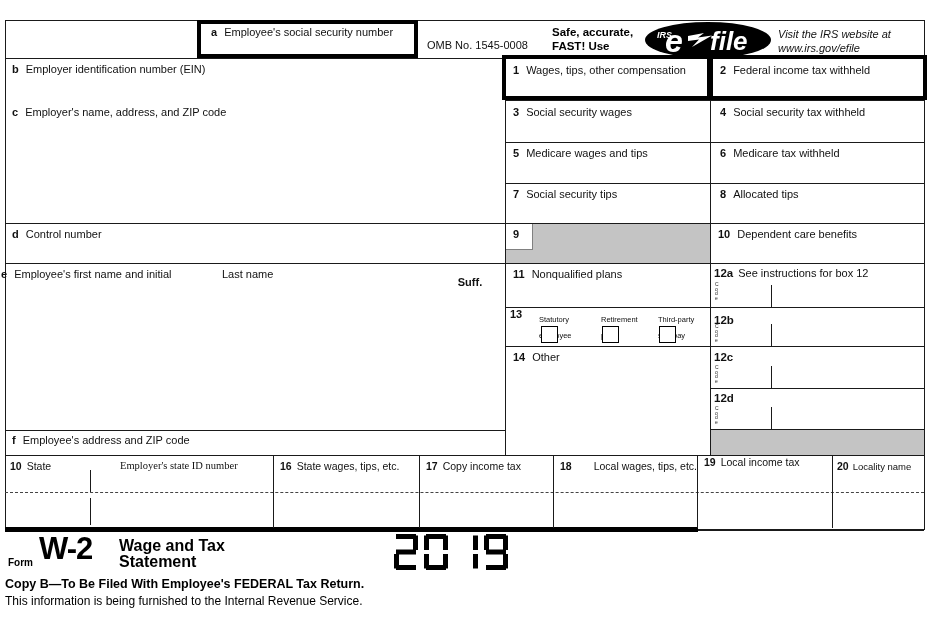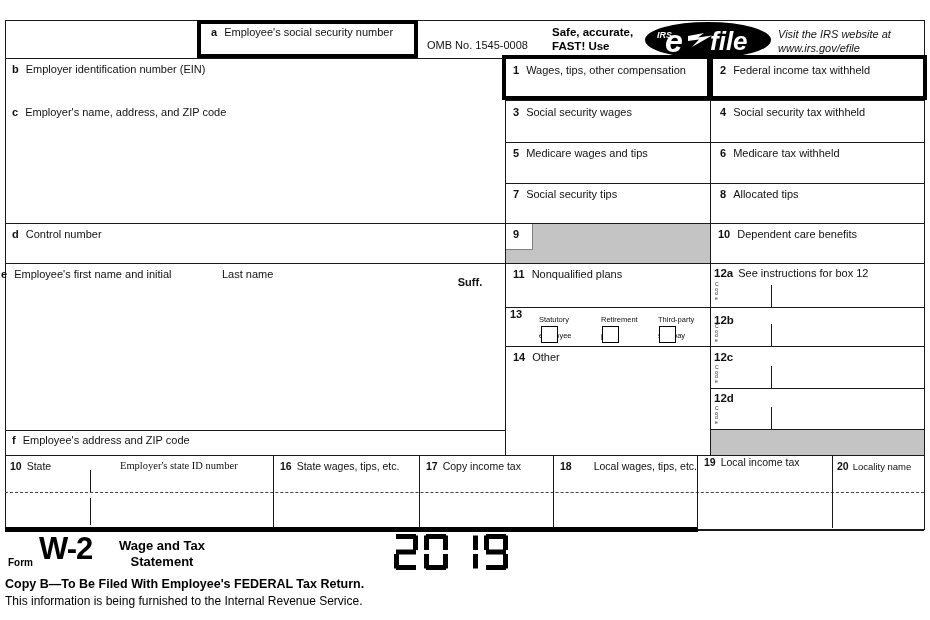--- a/index.html
+++ b/index.html
@@ -201,21 +201,21 @@
   </div>
   <div class="lbl sm" style="left:704px;top:456px;">
     <span class="num" style="margin-right:5px;">19</span><span>Local income tax</span>
   </div>
   <div class="lbl" style="left:837px;top:460px;font-size:9.5px;">
     <span class="num" style="margin-right:4px;font-size:10.5px;">20</span><span>Locality name</span>
   </div>
 
   <div class="foot bold" style="left:8px;top:557px;font-size:10px;">Form</div>
   <div class="foot bold" style="left:39px;top:531px;font-size:31px;letter-spacing:-1px;">W-2</div>
-  <div class="foot bold" style="left:119px;top:538px;font-size:13px;line-height:16px;text-align:center;">
+  <div class="foot bold" style="left:119px;top:538px;font-size:16px;line-height:16px;">
     <div>Wage and Tax</div>
     <div>Statement</div>
   </div>
   <div class="foot" style="left:394px;top:534px;height:36px;"><svg width="24" height="36" viewBox="0 0 24 36" style="margin-right:6px" fill="#000">
         <rect x="2" y="0" width="20" height="5"></rect>
         <rect x="19" y="1.5" width="5" height="14.5"></rect>
         <rect x="2" y="15.5" width="20" height="5"></rect>
         <rect x="0" y="20" width="5" height="14.5"></rect>
         <rect x="2" y="31" width="20" height="5"></rect>
       </svg><svg width="24" height="36" viewBox="0 0 24 36" style="margin-right:6px" fill="#000">

